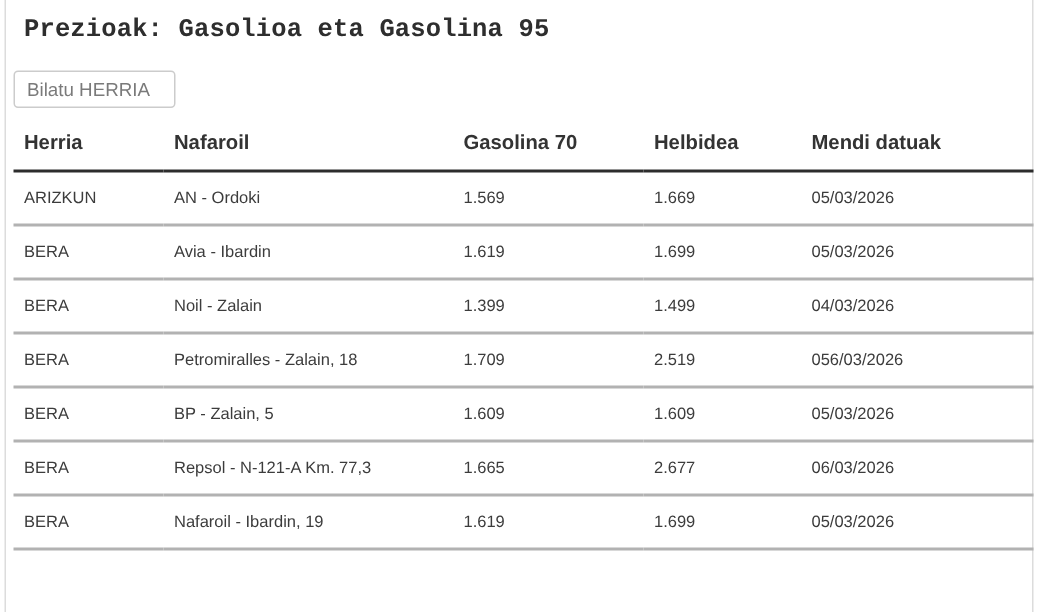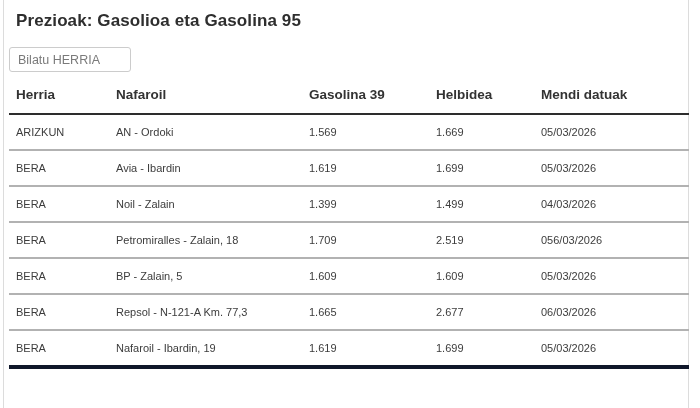--- a/index.html
+++ b/index.html
@@ -26,46 +26,47 @@
     border-left: 1px solid #dcdcdc;
     border-right: 1px solid #dcdcdc;
   }
   h1.page-title {
     margin: 10px 0 0 12px;
     font-size: 17px;
     line-height: 21px;
     font-weight: 700;
     color: #2e2e2e;
     letter-spacing: 0.1px;
+    font-family: Liberation Mono, monospace;
   }
   .search {
     display: block;
     margin: 16px 0 0 5px;
-    width: 122px;
+    width: 108px;
     height: 25px;
     box-sizing: border-box;
     border: 1px solid #cccccc;
     border-radius: 3px;
     padding: 0 8px;
     font-family: "Liberation Sans", sans-serif;
     font-size: 12.5px;
     color: #3c3c3c;
     outline: none;
     background: #ffffff;
   }
   .search::placeholder {
     color: #7a7a7a;
     opacity: 1;
   }
   table.prices {
     margin: 6px 0 0 5px;
     width: 680px;
     border-collapse: collapse;
     table-layout: fixed;
-    border-bottom: 4px solid #0f172a;
+    border-bottom: 2px solid #0f172a;
   }
   table.prices th {
     text-align: left;
     font-size: 13.5px;
     line-height: 15px;
     font-weight: 700;
     color: #333333;
     padding: 9px 7px 11px 7px;
     border-bottom: 2px solid #2d2d2d;
     white-space: nowrap;
@@ -103,21 +104,21 @@
         <col class="c-herria">
           <col class="c-helbidea">
           <col class="c-g95">
           <col class="c-gasolioa">
           <col class="c-noizko">
       </colgroup>
       <thead>
         <tr>
           <th>Herria</th>
           <th>Nafaroil</th>
-          <th>Gasolina 39</th>
+          <th>Gasolina 70</th>
           <th>Helbidea</th>
           <th>Mendi datuak</th>
         </tr>
       </thead>
       <tbody>
         <tr>
           <td>ARIZKUN</td>
           <td>AN - Ordoki</td>
           <td>1.569</td>
           <td>1.669</td>

